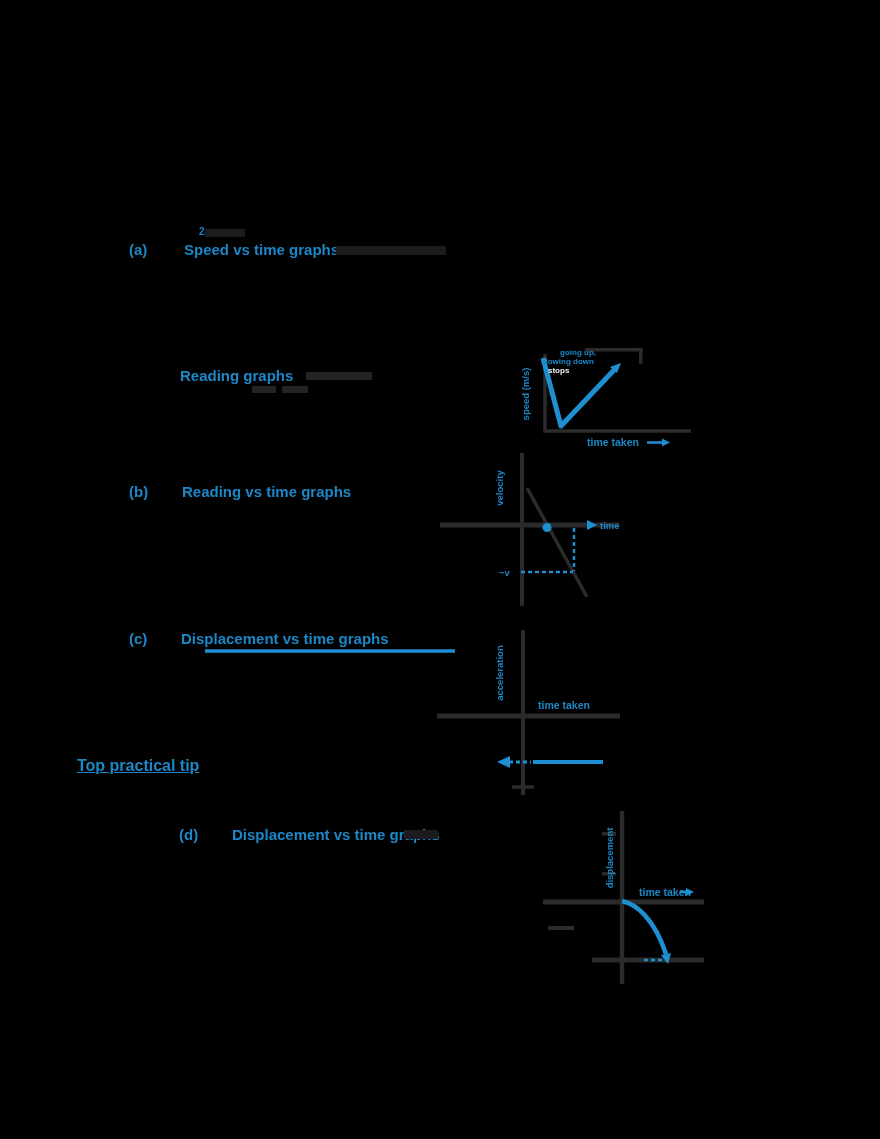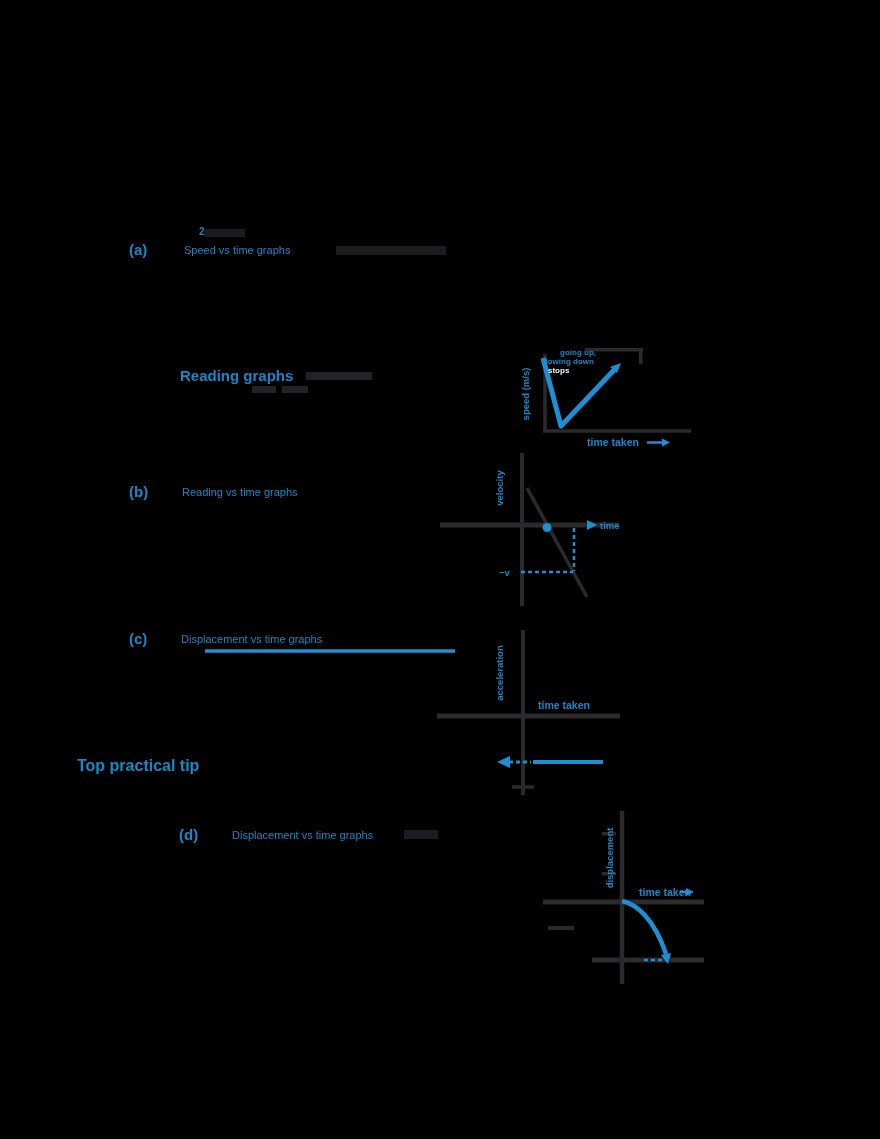--- a/index.html
+++ b/index.html
@@ -7,23 +7,23 @@
     --axis:#2b2b2d; --ghost:#232325; --ghost2:#1c1c1e;
   }
   *{margin:0;padding:0;box-sizing:border-box;}
   html,body{background:var(--bg);}
   .page{
     position:relative;width:880px;height:1139px;background:var(--bg);
     overflow:hidden;font-family:"Liberation Sans",sans-serif;
   }
   .abs{position:absolute;}
   .sec-label{color:var(--accent);font-weight:700;font-size:15px;line-height:16px;}
-  .sec-title{color:var(--accent);font-weight:400;font-size:11px;line-height:16px;}
+  .sec-title{color:var(--accent);font-weight:700;font-size:15px;line-height:16px;}
   .subhead{color:var(--accent);font-weight:700;font-size:15px;line-height:16px;}
-  .sidebar-head{color:var(--accent);font-weight:700;font-size:16px;line-height:17px;}
+  .sidebar-head{color:var(--accent);font-weight:700;font-size:16px;line-height:17px;text-decoration:underline;}
   .margin-ref{color:var(--accent);font-weight:700;font-size:10px;line-height:11px;}
   .ghostbar{background:var(--ghost);}
   .ghostbar2{background:var(--ghost2);}
   svg text{font-family:"Liberation Sans",sans-serif;}
   .t-accent{fill:var(--accent);font-weight:700;}
   .t-white{fill:var(--white);font-weight:700;}
   .s-axis{stroke:var(--axis);}
   .s-accent{stroke:var(--curve);}
   .f-accent{fill:var(--curve);}
   .f-axis{fill:var(--axis);}

